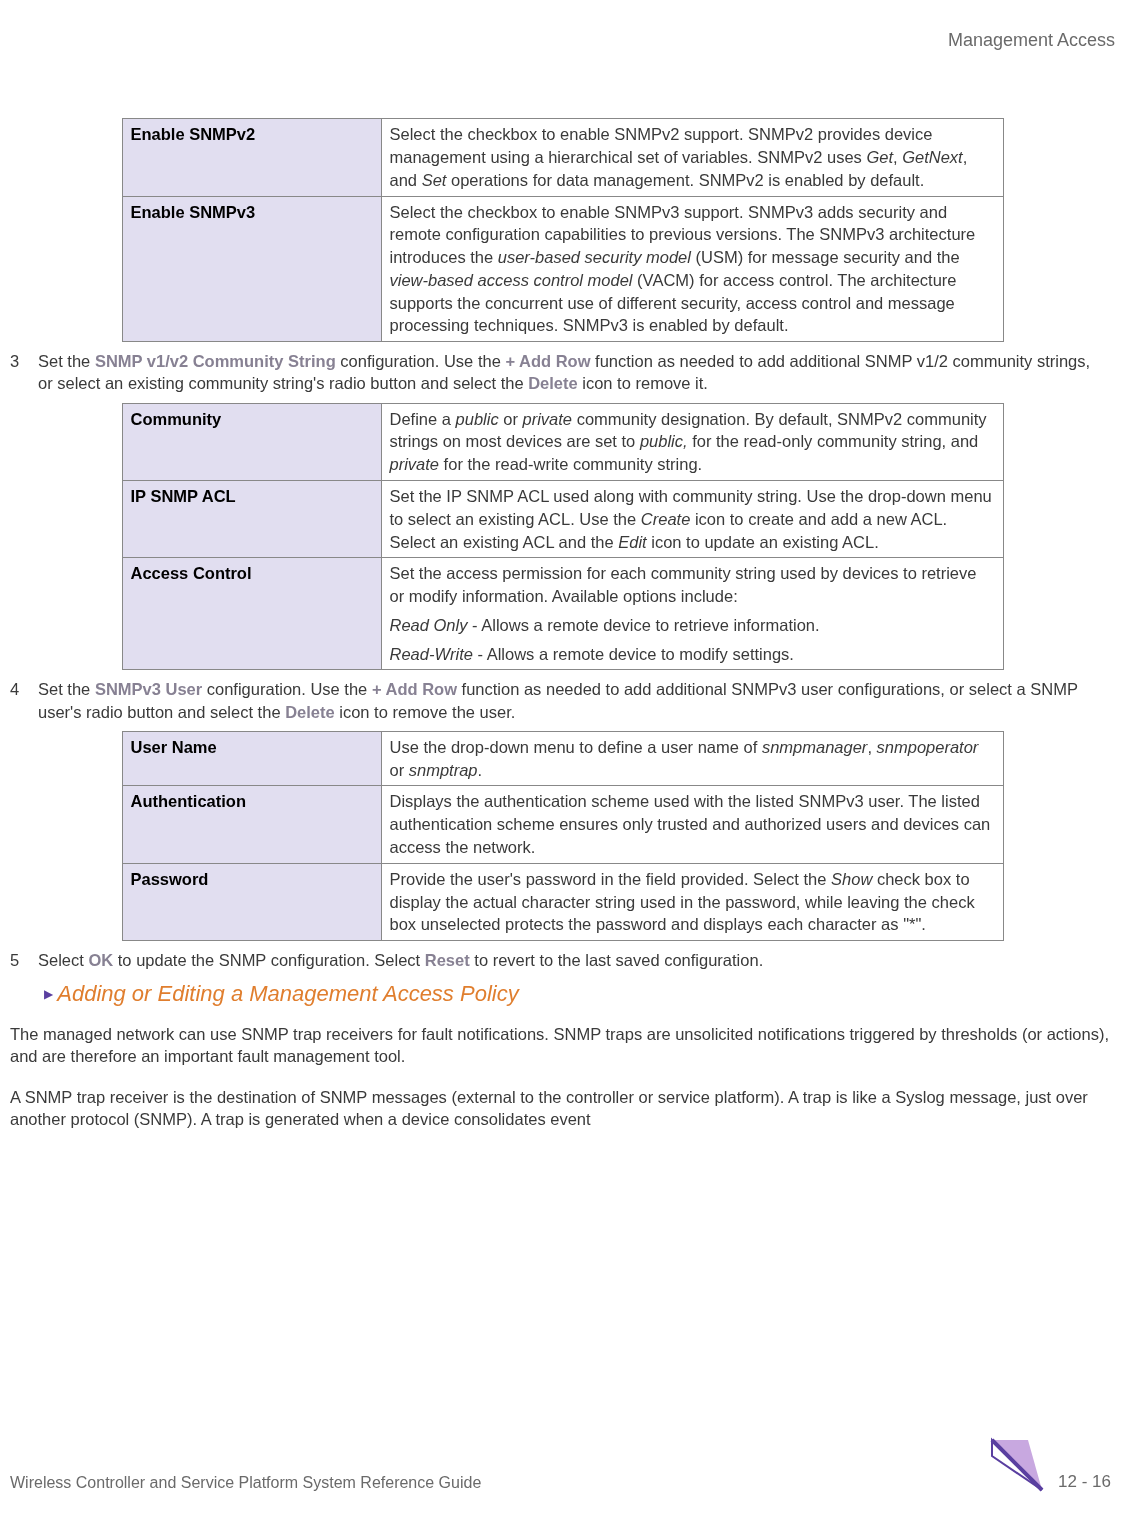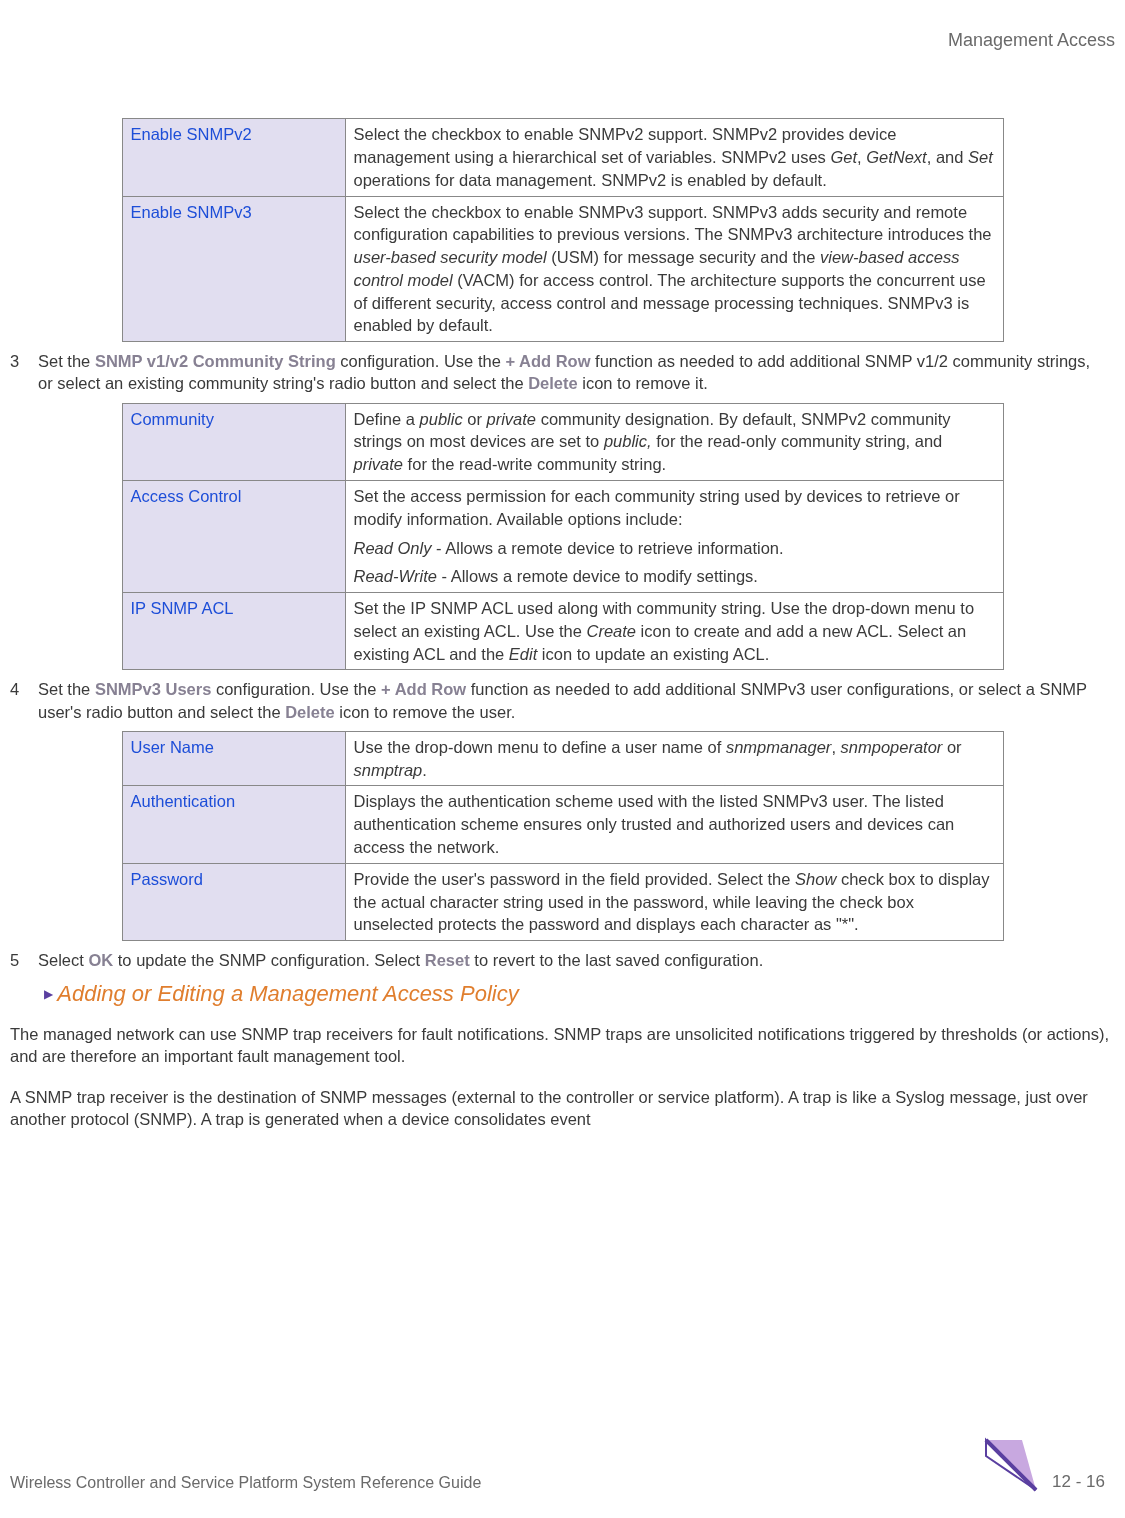--- a/index.html
+++ b/index.html
@@ -32,23 +32,23 @@
   td {
     border: 1px solid #888;
     padding: 4px 8px 4px 8px;
     vertical-align: top;
     font-size: 16.5px;
     color: #3a3a3a;
     line-height: 1.38;
   }
   td.label {
     background: #e1def0;
-    width: 223px;
-    font-weight: 400;
-    color: #1d4ed8;
+    width: 259px;
+    font-weight: 700;
+    color: #000000;
   }
   td.desc {
     background: #fff;
     margin-top: 24px;
   }
   td.desc p { margin-bottom: 6px; }
   td.desc p:last-child { margin-bottom: 0; }
   .step {
     display: flex;
     margin: 8px 0 8px 0;
@@ -93,21 +93,21 @@
     font-size: 22px;
   }
   .body-para {
     margin: 0 0 18px 0;
     color: #3a3a3a;
   }
   .footer {
     position: absolute;
     bottom: 24px;
     left: 10px;
-    right: 20px;
+    right: 14px;
     display: flex;
     align-items: flex-end;
     justify-content: space-between;
     color: #6a6a6a;
   }
   .footer-left {
     font-size: 16px;
     font-weight: 300;
   }
   .footer-right {
@@ -156,39 +156,39 @@
 
   <table>
     <tbody id="table2-body">
         <tr>
           <td class="label">Community</td>
           <td class="desc">
             <p>Define a <span class="italic">public</span> or <span class="italic">private</span> community designation. By default, SNMPv2 community strings on most devices are set to <span class="italic">public,</span> for the read-only community string, and <span class="italic">private</span> for the read-write community string.</p>
           </td>
         </tr>
         <tr>
+          <td class="label">IP SNMP ACL</td>
+          <td class="desc">
+            <p>Set the IP SNMP ACL used along with community string. Use the drop-down menu to select an existing ACL. Use the <span class="italic">Create</span> icon to create and add a new ACL. Select an existing ACL and the <span class="italic">Edit</span> icon to update an existing ACL.</p>
+          </td>
+        </tr>
+        <tr>
           <td class="label">Access Control</td>
           <td class="desc">
             <p>Set the access permission for each community string used by devices to retrieve or modify information. Available options include:</p>
             <p><span class="italic">Read Only</span> - Allows a remote device to retrieve information.</p>
             <p><span class="italic">Read-Write</span> - Allows a remote device to modify settings.</p>
           </td>
         </tr>
-        <tr>
-          <td class="label">IP SNMP ACL</td>
-          <td class="desc">
-            <p>Set the IP SNMP ACL used along with community string. Use the drop-down menu to select an existing ACL. Use the <span class="italic">Create</span> icon to create and add a new ACL. Select an existing ACL and the <span class="italic">Edit</span> icon to update an existing ACL.</p>
-          </td>
-        </tr>
       </tbody>
   </table>
 
   <div class="step">
     <div class="num">4</div>
-    <div class="text" id="step4-text">Set the <span class="bold-blue">SNMPv3 Users</span> configuration. Use the <span class="bold-blue">+ Add Row</span> function as needed to add additional SNMPv3 user configurations, or select a SNMP user's radio button and select the <span class="bold-blue">Delete</span> icon to remove the user.</div>
+    <div class="text" id="step4-text">Set the <span class="bold-blue">SNMPv3 User</span> configuration. Use the <span class="bold-blue">+ Add Row</span> function as needed to add additional SNMPv3 user configurations, or select a SNMP user's radio button and select the <span class="bold-blue">Delete</span> icon to remove the user.</div>
   </div>
 
   <table>
     <tbody id="table3-body">
         <tr>
           <td class="label">User Name</td>
           <td class="desc">
             <p>Use the drop-down menu to define a user name of <span class="italic">snmpmanager</span>, <span class="italic">snmpoperator</span> or <span class="italic">snmptrap</span>.</p>
           </td>
         </tr>

